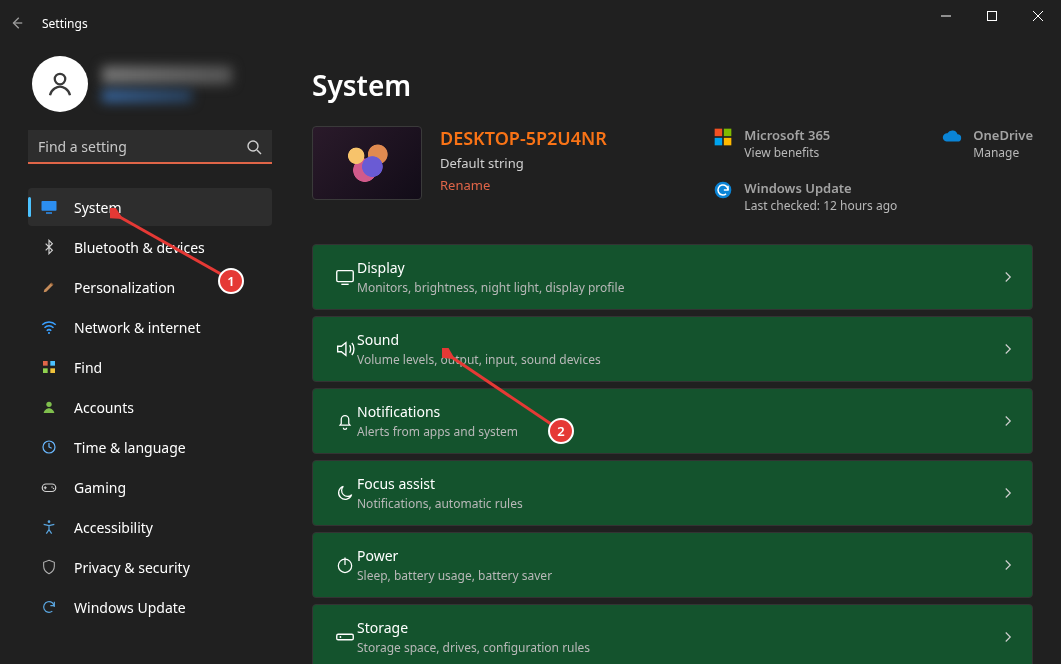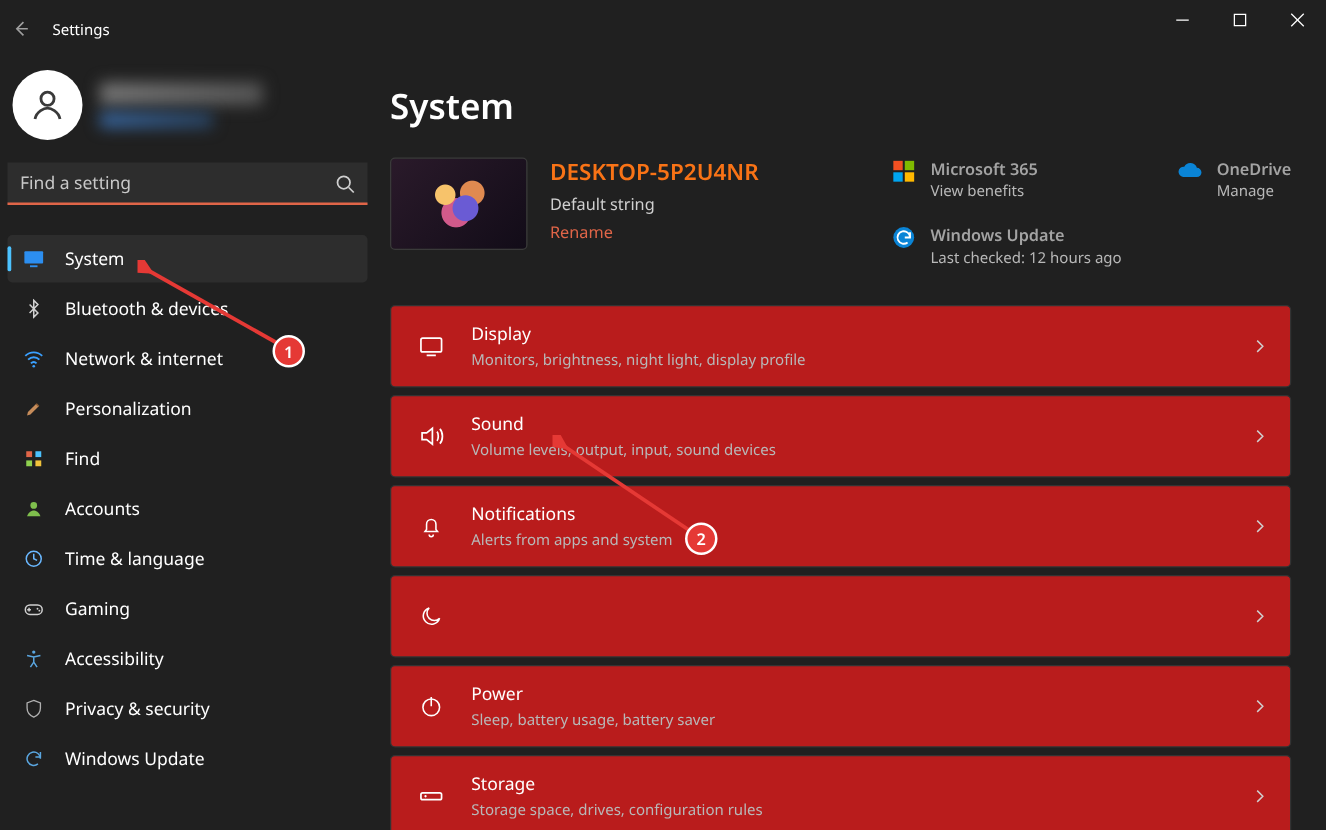--- a/index.html
+++ b/index.html
@@ -9,21 +9,21 @@
   
   .titlebar { height:46px; display:flex; align-items:center; padding-left:0; }
   .titlebar .back { width:34px; height:34px; display:flex; align-items:center; justify-content:center; color:#9e9e9e; }
   .titlebar .title { font-size:12px; color:#ffffff; margin-left:8px; }
   .winbtns { position:absolute; top:0; right:0; display:flex; }
   .winbtn { width:46px; height:32px; display:flex; align-items:center; justify-content:center; color:#ffffff; }
   .winbtn svg { stroke:#ffffff; }
 
   
   .layout { display:flex; height:calc(100% - 46px); width:100%; }
-  .sidebar { width:300px; flex:0 0 300px; padding:0 6px; }
+  .sidebar { width:300px; flex:0 0 300px; padding:0 28px; }
   .main { flex:1; padding:0 28px 0 12px; overflow:hidden; }
 
   
   .account { display:flex; align-items:center; gap:14px; padding:10px 4px 18px 4px; }
   .avatar { width:56px; height:56px; border-radius:50%; background:#ffffff; display:flex; align-items:center; justify-content:center; }
   .avatar svg { width:30px; height:30px; }
   .account-text { display:flex; flex-direction:column; gap:2px; }
   .acct-blur { filter:blur(6px); background:linear-gradient(90deg,#757575,#555); height:18px; width:130px; border-radius:2px; }
   .acct-blur2 { filter:blur(6px); background:linear-gradient(90deg,#3a6aa5,#2a4666); height:12px; width:90px; border-radius:2px; margin-top:4px;}
 
@@ -57,21 +57,21 @@
   .device-model { font-size:13px; color:#d0d0d0; }
   .rename { font-size:13px; color:#e06548; }
 
   .promos { margin-left:auto; display:grid; grid-template-columns:auto auto; gap:18px 44px; }
   .promo { display:flex; gap:10px; align-items:flex-start; }
   .picon { width:22px; height:22px; flex:0 0 22px; display:flex; align-items:center; justify-content:center; }
   .ptitle { font-size:13px; font-weight:600; color:#a3a3a3; }
   .psub { font-size:12px; color:#b8b8b8; }
 
   .tiles { display:flex; flex-direction:column; gap:6px; }
-  .tile { background:#b91c1c; border:1px solid #333333; border-radius:4px; height:66px; display:flex; align-items:center; padding:0 20px; gap:20px; position:relative; }
+  .tile { background:#14532d; border:1px solid #333333; border-radius:4px; height:66px; display:flex; align-items:center; padding:0 20px; position:relative; }
   .tile-icon { width:24px; height:24px; flex:0 0 24px; display:flex; align-items:center; justify-content:center; color:#ffffff; }
   .tile-text { display:flex; flex-direction:column; gap:2px; }
   .tile-title { font-size:14px; color:#ffffff; }
   .tile-sub { font-size:12px; color:#b8b8b8; }
   .tile-chevron { position:absolute; right:18px; top:50%; transform:translateY(-50%); color:#cfcfcf; }
 
   
   .ann-arrow { position:absolute; pointer-events:none; }
   .ann-bubble { position:absolute; width:26px; height:26px; border-radius:50%; background:#e53935; border:2px solid #ffffff; color:#ffffff; font-size:13px; font-weight:600; display:flex; align-items:center; justify-content:center; pointer-events:none; }
 </style>
@@ -145,35 +145,35 @@
       <div class="nav-item">
         <span class="nav-icon">
           <svg width="16" height="16" viewBox="0 0 24 24">
               <path d="M7 7l10 10-5 5V2l5 5L7 17" fill="none" stroke="#d0d0d0" stroke-width="1.8"></path>
             </svg>
         </span>
         <span>Bluetooth &amp; devices</span>
       </div>
       <div class="nav-item">
         <span class="nav-icon">
+          <svg width="16" height="16" viewBox="0 0 24 24">
+              <path d="M4 20l4-1 10-10-3-3L5 16z" fill="#c68c5a"></path>
+              <path d="M15 6l3 3" stroke="#8a5a33" stroke-width="2"></path>
+            </svg>
+        </span>
+        <span>Personalization</span>
+      </div>
+      <div class="nav-item">
+        <span class="nav-icon">
           <svg width="18" height="18" viewBox="0 0 24 24">
               <path d="M3 9c5-5 13-5 18 0M6 13c3.5-3.5 8.5-3.5 12 0M9 17c1.8-1.8 4.2-1.8 6 0" fill="none" stroke="#3aa0ff" stroke-width="2"></path>
               <circle cx="12" cy="20" r="1.4" fill="#3aa0ff"></circle>
             </svg>
         </span>
         <span>Network &amp; internet</span>
-      </div>
-      <div class="nav-item">
-        <span class="nav-icon">
-          <svg width="16" height="16" viewBox="0 0 24 24">
-              <path d="M4 20l4-1 10-10-3-3L5 16z" fill="#c68c5a"></path>
-              <path d="M15 6l3 3" stroke="#8a5a33" stroke-width="2"></path>
-            </svg>
-        </span>
-        <span>Personalization</span>
       </div>
       <div class="nav-item">
         <span class="nav-icon">
           <svg width="16" height="16" viewBox="0 0 24 24">
               <rect x="3" y="3" width="7" height="7" fill="#e06548"></rect>
               <rect x="14" y="3" width="7" height="7" fill="#4cc2ff"></rect>
               <rect x="3" y="14" width="7" height="7" fill="#8fd14f"></rect>
               <rect x="14" y="14" width="7" height="7" fill="#f0c23b"></rect>
             </svg>
         </span>
@@ -340,20 +340,24 @@
               <path d="M5 2l6 6-6 6" fill="none" stroke="#cfcfcf" stroke-width="1.6"></path>
             </svg></span>
       </div>
 
       <div class="tile">
         <span class="tile-icon">
           <svg width="20" height="20" viewBox="0 0 24 24">
               <path d="M20 14A8 8 0 1110 4a6 6 0 0010 10z" fill="none" stroke="#fff" stroke-width="1.5"></path>
             </svg>
         </span>
+        <div class="tile-text">
+          <div class="tile-title">Focus assist</div>
+          <div class="tile-sub">Notifications, automatic rules</div>
+        </div>
         <span class="tile-chevron"><svg width="12" height="12" viewBox="0 0 16 16">
               <path d="M5 2l6 6-6 6" fill="none" stroke="#cfcfcf" stroke-width="1.6"></path>
             </svg></span>
       </div>
 
       <div class="tile">
         <span class="tile-icon">
           <svg width="20" height="20" viewBox="0 0 24 24">
               <circle cx="12" cy="13" r="8" fill="none" stroke="#fff" stroke-width="1.5"></circle>
               <line x1="12" y1="3" x2="12" y2="12" stroke="#fff" stroke-width="1.5"></line>

